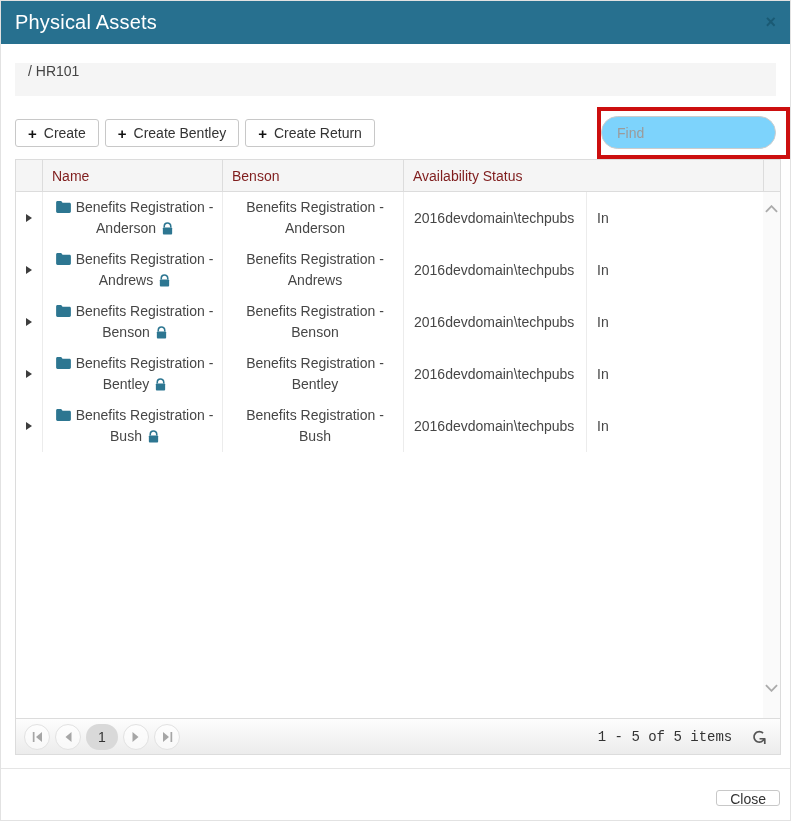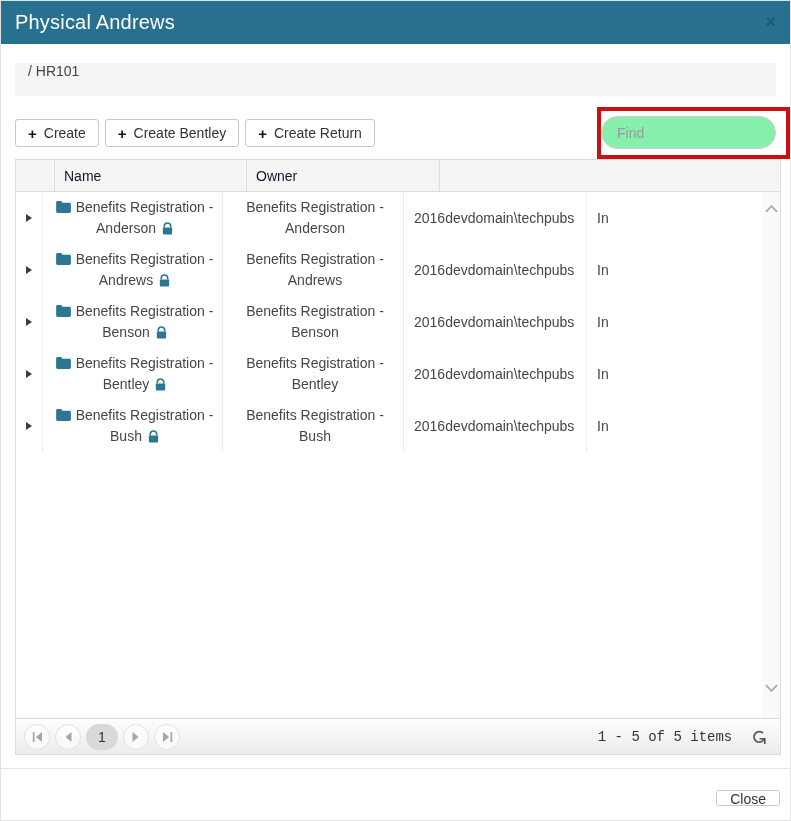--- a/index.html
+++ b/index.html
@@ -87,21 +87,21 @@
     top: -3px;
     width: 175px;
     height: 33px;
     border: 1px solid #ccc;
     border-radius: 17px;
     padding: 0 15px;
     font-family: inherit;
     font-size: 14px;
     color: #555;
     outline: none;
-    background: #86efac;
+    background: #7dd3fc;
   }
   .find-input::placeholder { color: #9b9b9b; }
 
   
   .annotation-box {
     position: absolute;
     left: 596px;
     top: 106px;
     width: 193px;
     height: 52px;
@@ -115,22 +115,21 @@
     margin: 12px 11px 0 14px;
     width: 766px;
     border: 1px solid #dcdcdc;
   }
   .grid-header {
     display: flex;
     height: 32px;
     background: #f5f5f5;
     border-bottom: 1px solid #dcdcdc;
     font-size: 14px;
-    color: #0f172a;
-    gap: 12px;
+    color: #7f1d1d;
   }
   .grid-header .hcell {
     display: flex;
     align-items: center;
     padding-left: 9px;
     border-left: 1px solid #dcdcdc;
     overflow: hidden;
     white-space: nowrap;
   }
   .grid-header .hcell:first-child { border-left: none; }
@@ -256,21 +255,21 @@
     font-size: 14px;
     color: #333;
     padding: 0 13px;
     cursor: pointer;
   }
 </style>
 </head>
 <body>
 
 <div class="modal-header">
-  <span class="modal-title">Physical Andrews</span>
+  <span class="modal-title">Physical Assets</span>
   <span class="modal-close">×</span>
 </div>
 
 <div class="breadcrumb">
   <span>/ HR101</span>
 </div>
 
 <div class="toolbar">
   <button class="btn">
     <span class="plus">+</span>
@@ -286,21 +285,22 @@
   </button>
   <input class="find-input" type="text" placeholder="Find" style="">
 </div>
 
 <div class="annotation-box"></div>
 
 <div class="grid">
   <div class="grid-header">
     <div class="hcell c-exp"></div>
     <div class="hcell c-name">Name</div>
-    <div class="hcell c-title">Owner</div>
+    <div class="hcell c-title">Benson</div>
+    <div class="hcell c-status">Availability Status</div>
     <div class="hcell c-scroll"></div>
   </div>
 
   <div class="grid-body">
     <div class="rows">
 
       <div class="grid-row">
         <div class="cell c-exp">
             <span class="expander"></span>
           </div>

